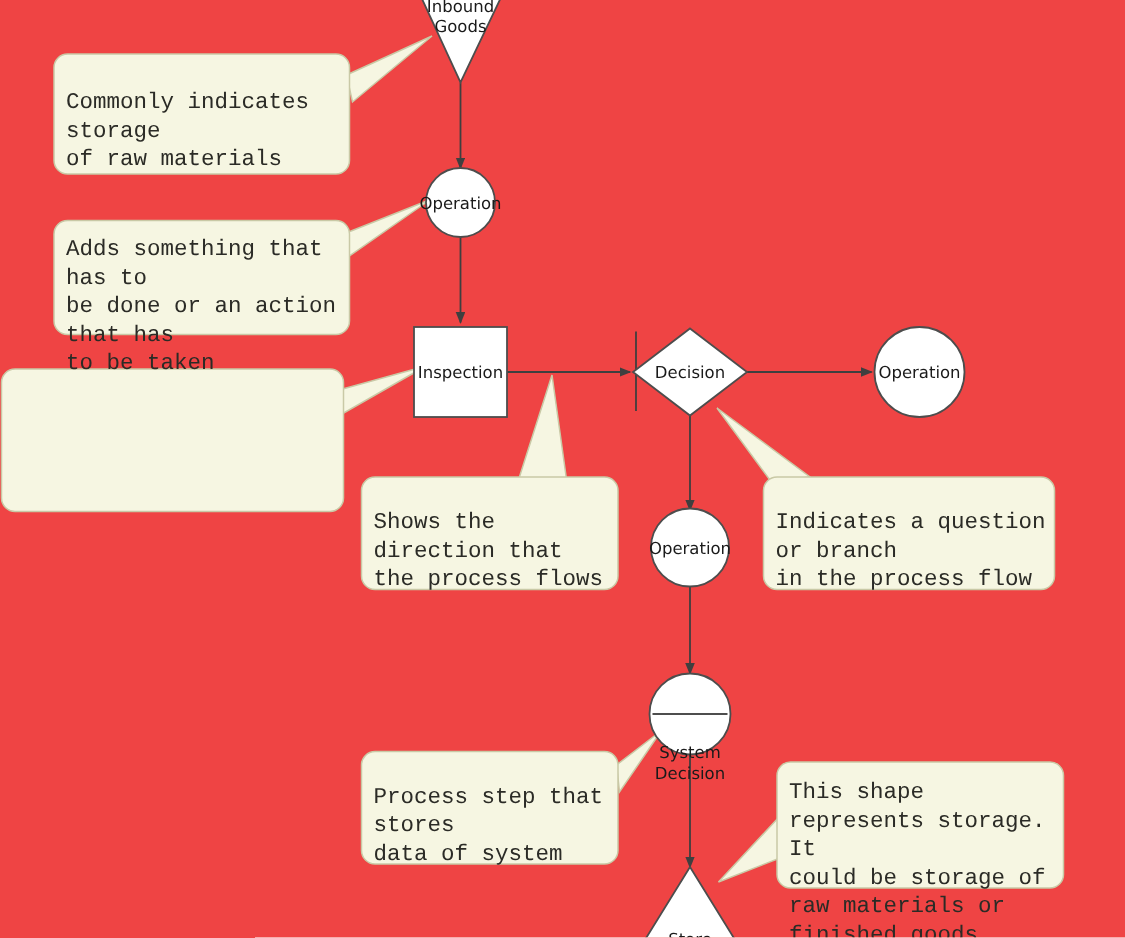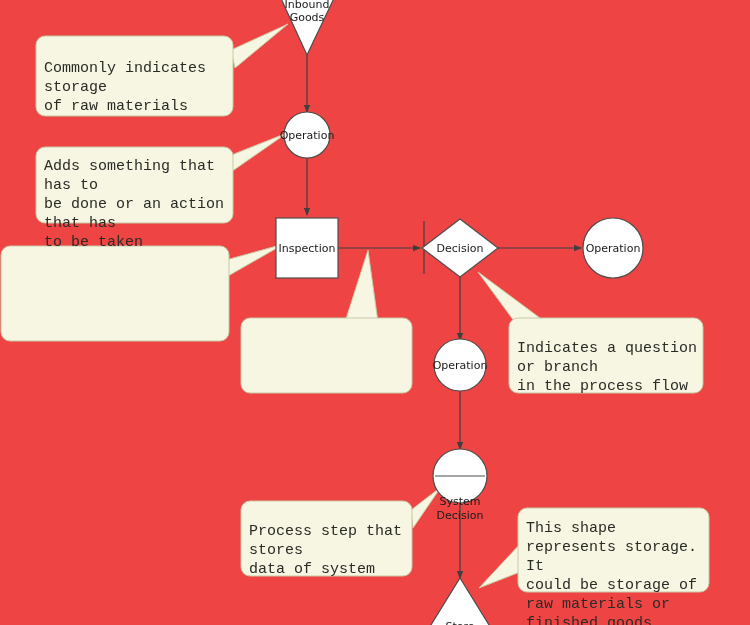--- a/index.html
+++ b/index.html
@@ -140,20 +140,22 @@
   <div class="node-label" style="left:420px; top:601px; width:80px;margin-top:19px;">Store</div>
 
   <div class="callout-text" style="left:44px; top:59px; width:185px;">Commonly indicates storage
 of raw materials</div>
 
   <div class="callout-text" style="left:44px; top:157px; width:185px;">Adds something that has to
 be done or an action that has
 to be taken</div>
 
 
+  <div class="callout-text" style="left:249px; top:339px; width:160px;">Shows the direction that
+the process flows</div>
 
   <div class="callout-text" style="left:517px; top:339px; width:186px;">Indicates a question or branch
 in the process flow</div>
 
   <div class="callout-text" style="left:249px; top:522px; width:160px;">Process step that stores
 data of system</div>
 
   <div class="callout-text" style="left:526px; top:519px; width:182px;">This shape represents storage. It
 could be storage of raw materials or
 finished goods waiting for a

